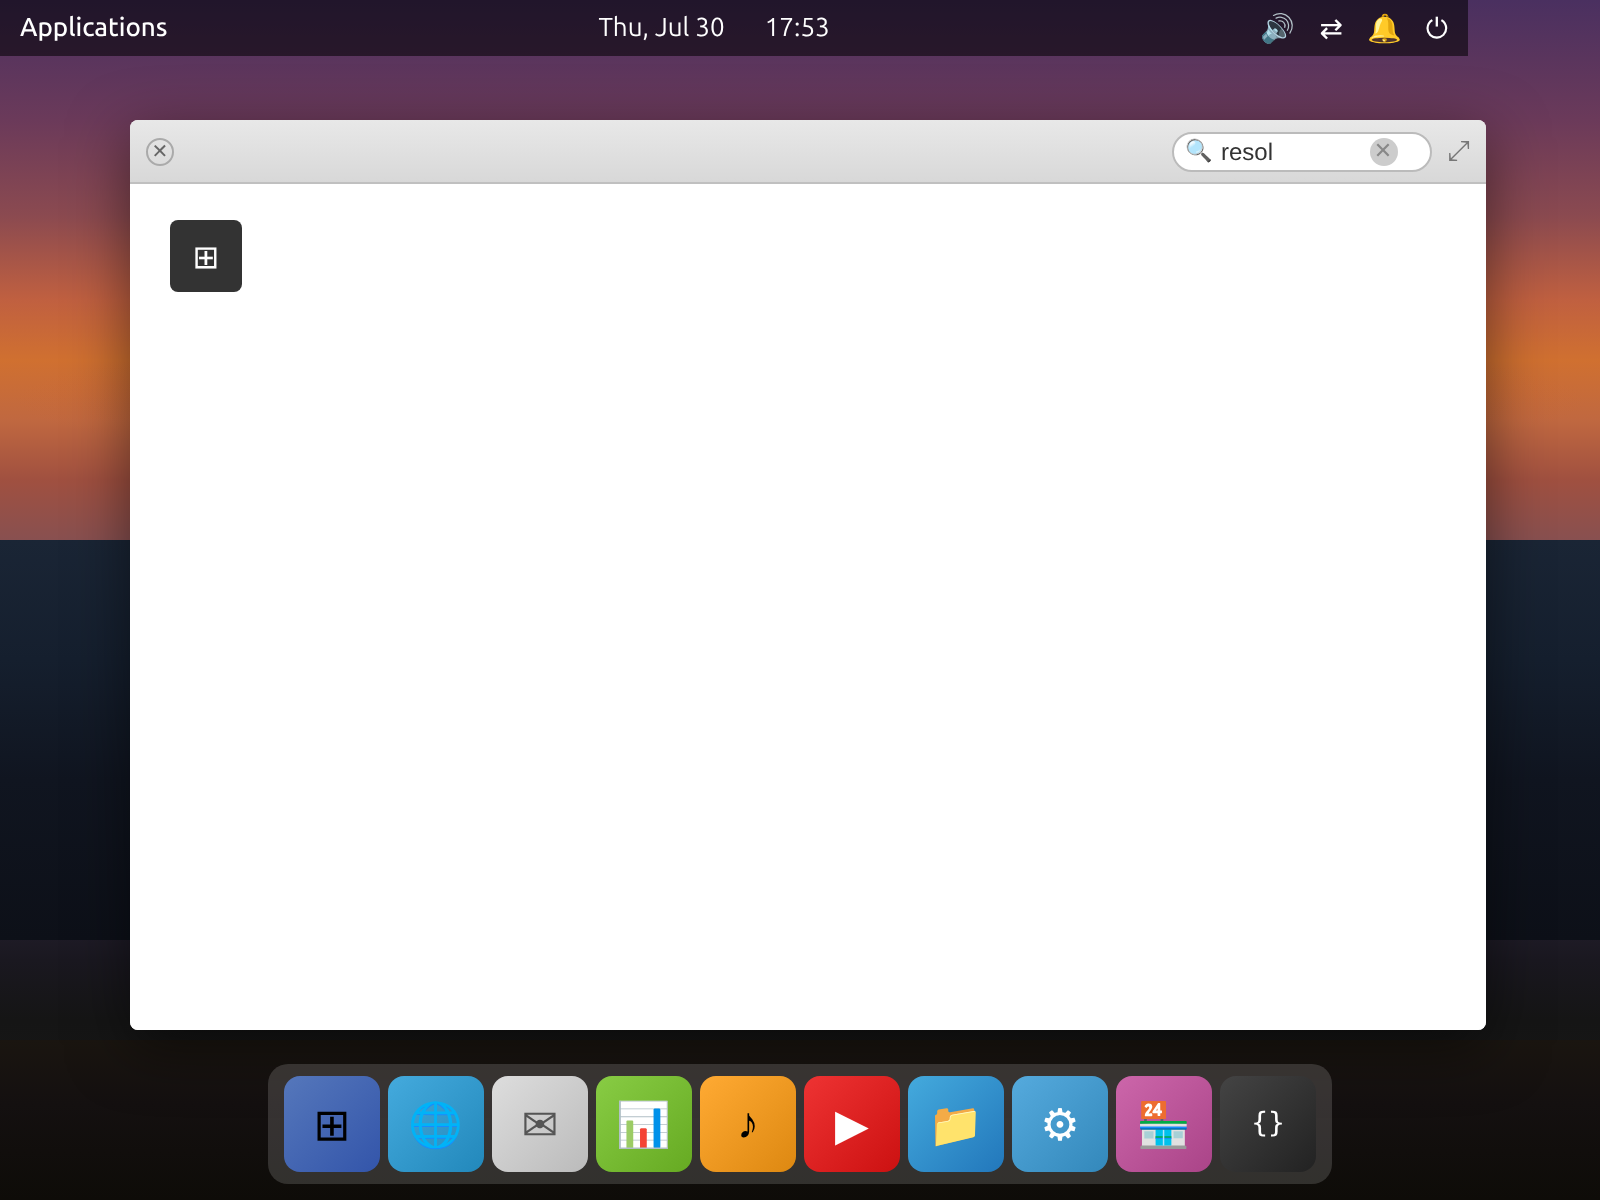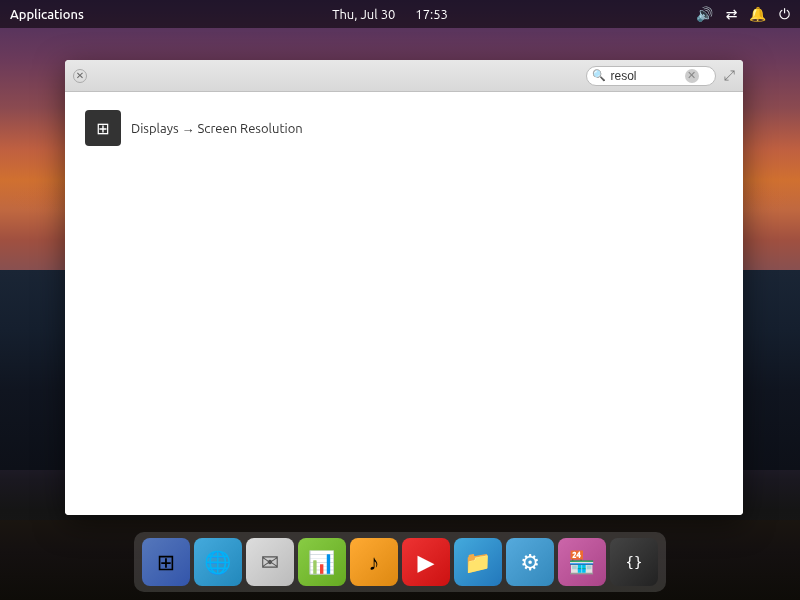--- a/index.html
+++ b/index.html
@@ -65,21 +65,21 @@
       left: 0;
       width: 800px;
       height: 80px;
       background: linear-gradient(to bottom, #1a1510 0%, #141010 40%, #0e0c08 100%);
     }
 
     
     #top-panel {
       position: absolute;
       top: 0; left: 0;
-      width: 800px;
+      width: 734px;
       height: 28px;
       background: rgba(0,0,0,0.55);
       display: flex;
       align-items: center;
       justify-content: space-between;
       padding: 0 10px;
       z-index: 100;
     }
 
     #panel-left {
@@ -321,21 +321,20 @@
       </div>
       <span id="maximize-btn">⤢</span>
     </div>
   </div>
 
   <div id="window-content">
     <div id="search-result-item">
       <div id="displays-icon">
         <span id="displays-icon-inner" style="color:white;font-size:16px;">⊞</span>
       </div>
-      <span id="result-text">Displays → Screen Resolution</span>
     </div>
   </div>
 </div>
 
 <div id="dock">
   <div class="dock-icon workspace">⊞</div>
   <div class="dock-icon browser">🌐</div>
   <div class="dock-icon mail">✉</div>
   <div class="dock-icon calc">📊</div>
   <div class="dock-icon music">♪</div>

